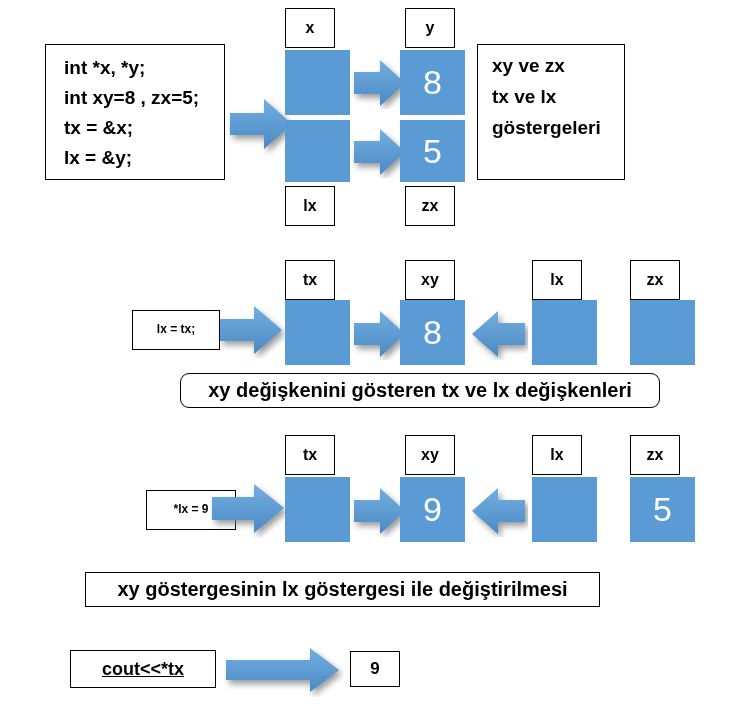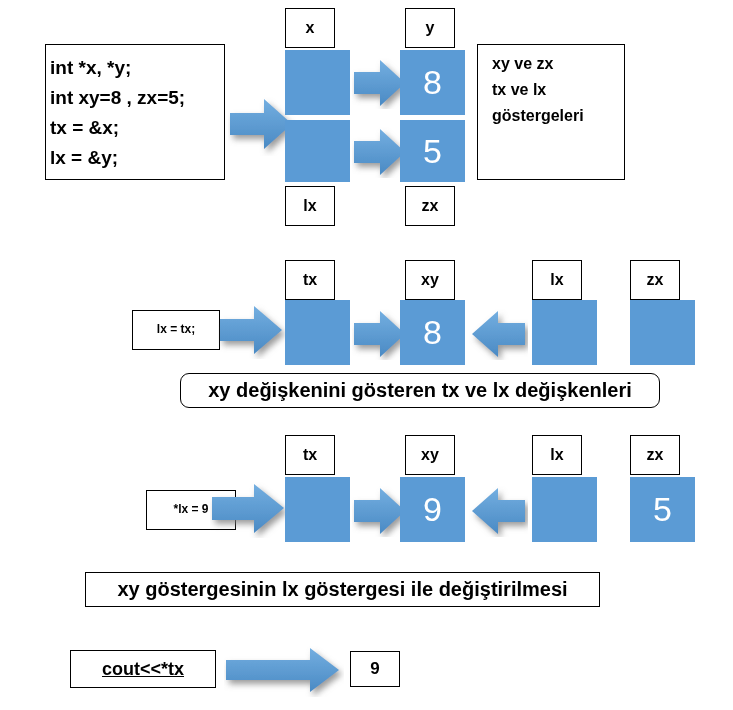--- a/index.html
+++ b/index.html
@@ -35,36 +35,36 @@
 
   
   .tag {
     width: 50px;
     height: 40px;
     font-size: 16px;
   }
 
   
   .codebox {
-    padding: 8px 0 8px 4px;
+    padding: 8px 0 8px 18px;
     font-size: 19px;
     align-items: flex-start;
     justify-content: flex-start;
     flex-direction: column;
     text-align: center;
   }
   .codebox .line {
     line-height: 1.58;
     white-space: pre;
   }
 
   
   .notebox {
     padding: 6px 0 6px 14px;
-    font-size: 16px;
+    font-size: 19px;
     align-items: flex-start;
     justify-content: flex-start;
     flex-direction: column;
     text-align: left;
   }
   .notebox .line { line-height: 1.62; white-space: pre; }
 
   
   .stmt {
     font-size: 12px;

